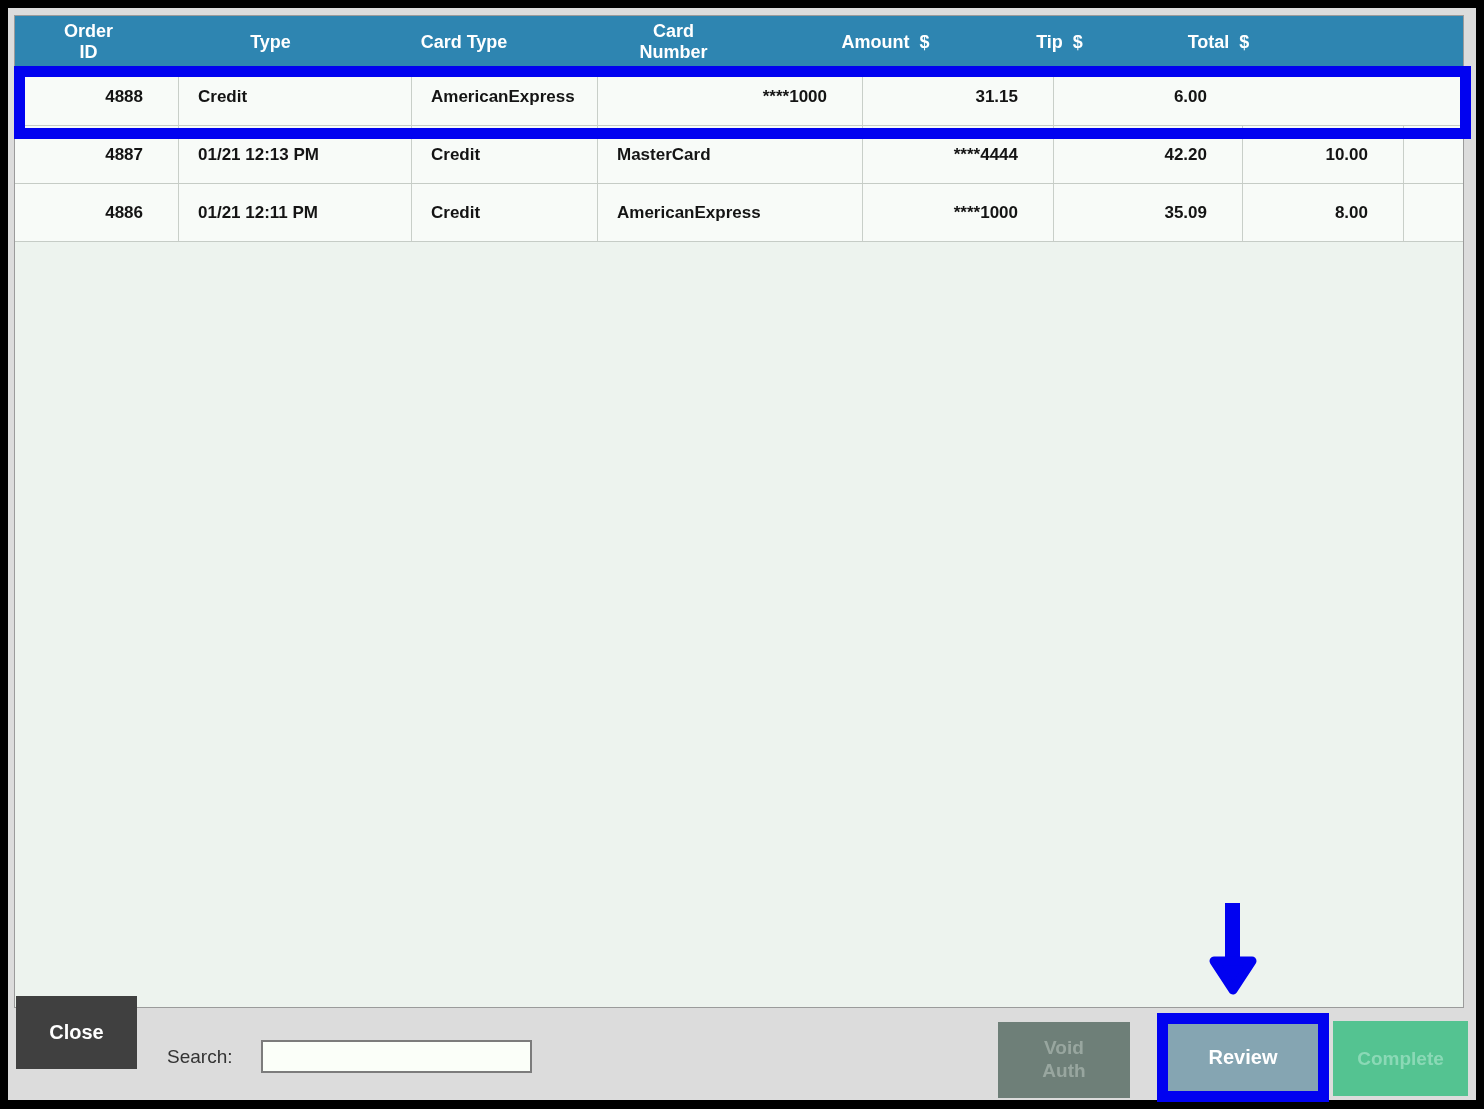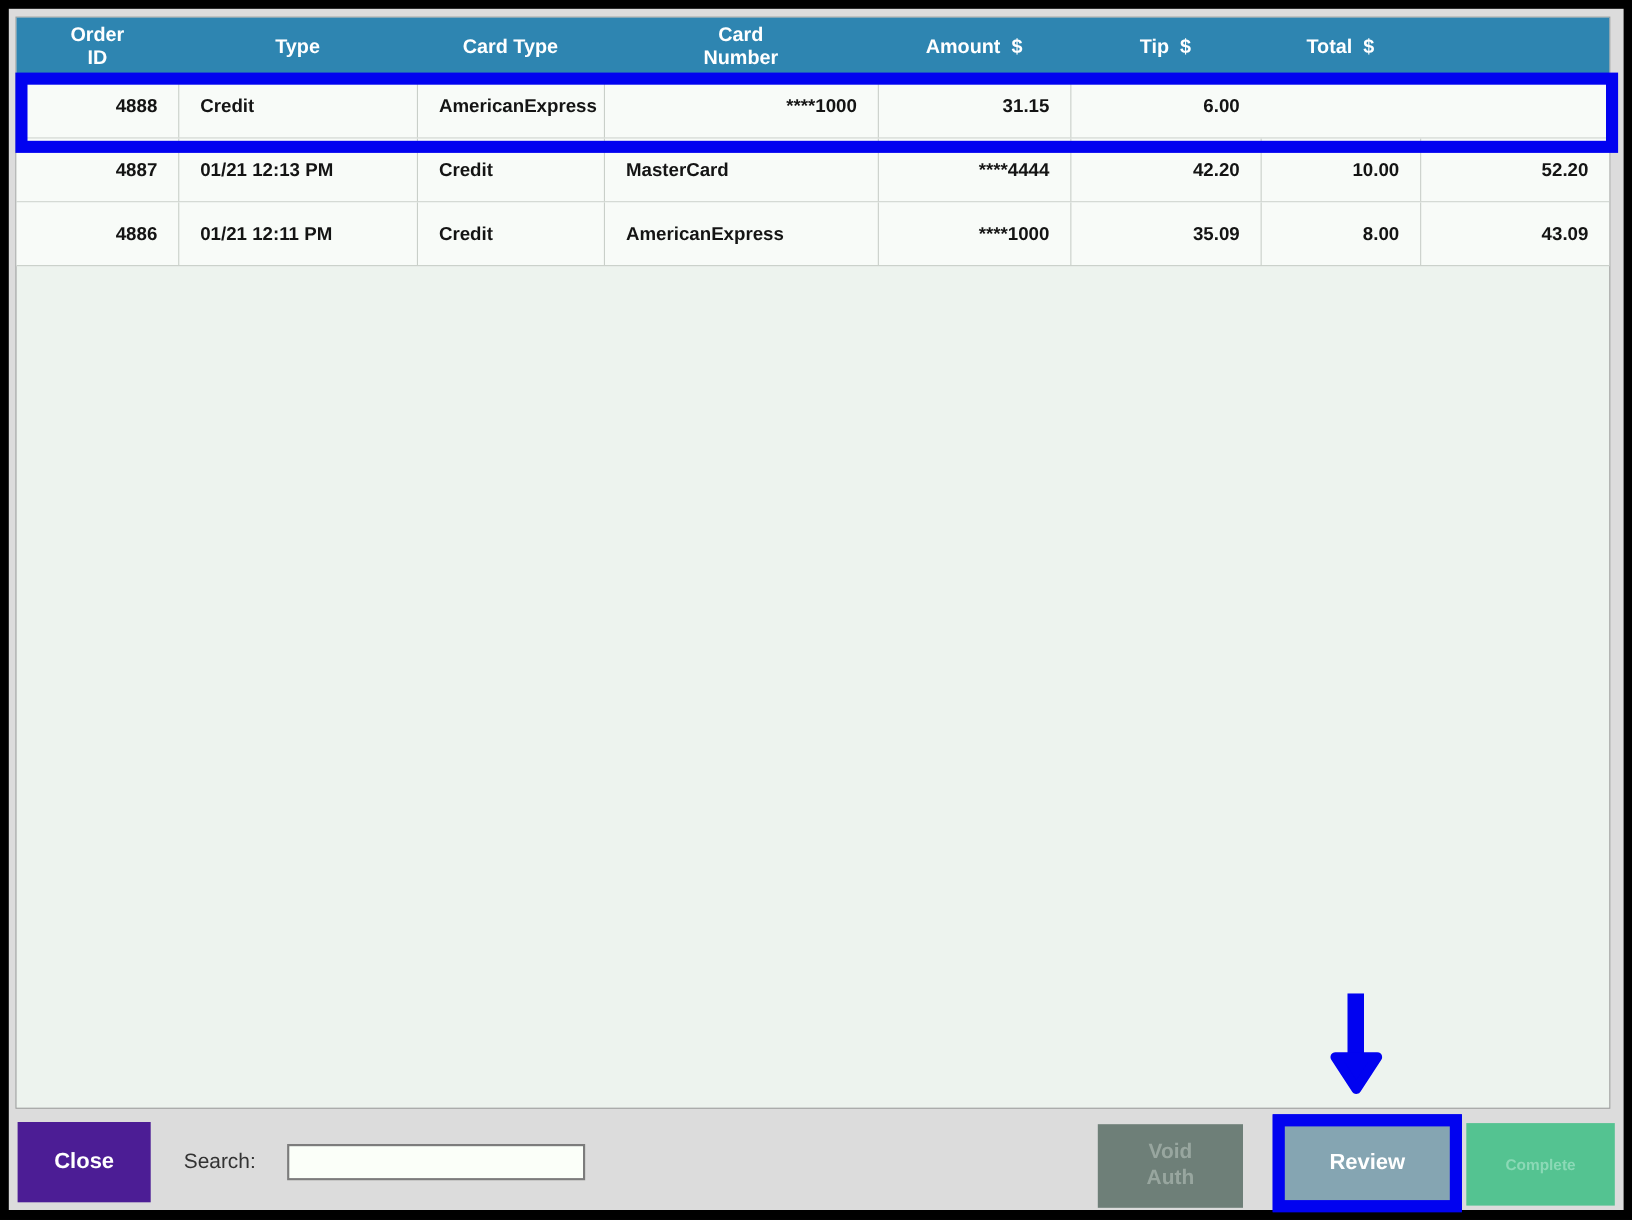--- a/index.html
+++ b/index.html
@@ -33,20 +33,21 @@
   .th {
     display:flex; align-items:center; justify-content:center;
     color:#fff; font-weight:bold; font-size:18px; line-height:1.15;
     text-align:center; white-space:pre-wrap;
   }
   .trow {
     height:58px;
     background:#f8fbf8;
     border-bottom:1px solid #c6ccc6;
     box-sizing:border-box;
+    gap:16px;
   }
   .td {
     display:flex; align-items:center;
     font-weight:bold; font-size:17px; color:#141414;
     padding:0 19px;
     box-sizing:border-box;
     overflow:hidden; white-space:nowrap;
   }
   .td + .td { border-left:1px solid #c9cfc9; }
   .td.right { justify-content:flex-end; }
@@ -70,22 +71,22 @@
   
   .btn {
     position:absolute;
     border:none;
     font-family:"Liberation Sans", sans-serif;
     font-weight:bold;
     cursor:pointer;
     display:flex; align-items:center; justify-content:center;
   }
   .close-btn {
-    left:8px; top:1012px; width:121px; height:73px;
-    background:#4c1d95; color:#fff; font-size:20px;
+    left:8px; top:988px; width:121px; height:73px;
+    background:#404040; color:#fff; font-size:20px;
   }
   .search-label {
     position:absolute; left:159px; top:1038px;
     font-size:19px; color:#333;
   }
   .search-input {
     position:absolute; left:253px; top:1032px; width:271px; height:33px;
     box-sizing:border-box;
     background:#fbfff9;
     border:2px solid #7c7c7c;
@@ -105,21 +106,21 @@
     z-index:6;
   }
   .review-btn {
     position:relative; width:100%; height:100%;
     background:#85a5b2; color:#fff; font-size:20px;
     border:none; font-weight:bold; cursor:pointer;
     font-family:"Liberation Sans", sans-serif;
   }
   .complete-btn {
     left:1325px; top:1013px; width:135px; height:75px;
-    background:#54c391; color:#8bd9b6; font-size:14px;
+    background:#54c391; color:#8bd9b6; font-size:19px;
   }
 </style>
 </head>
 <body>
 
 <div class="frame">
   <div class="window">
 
     <div class="panel">
       <div class="thead">

